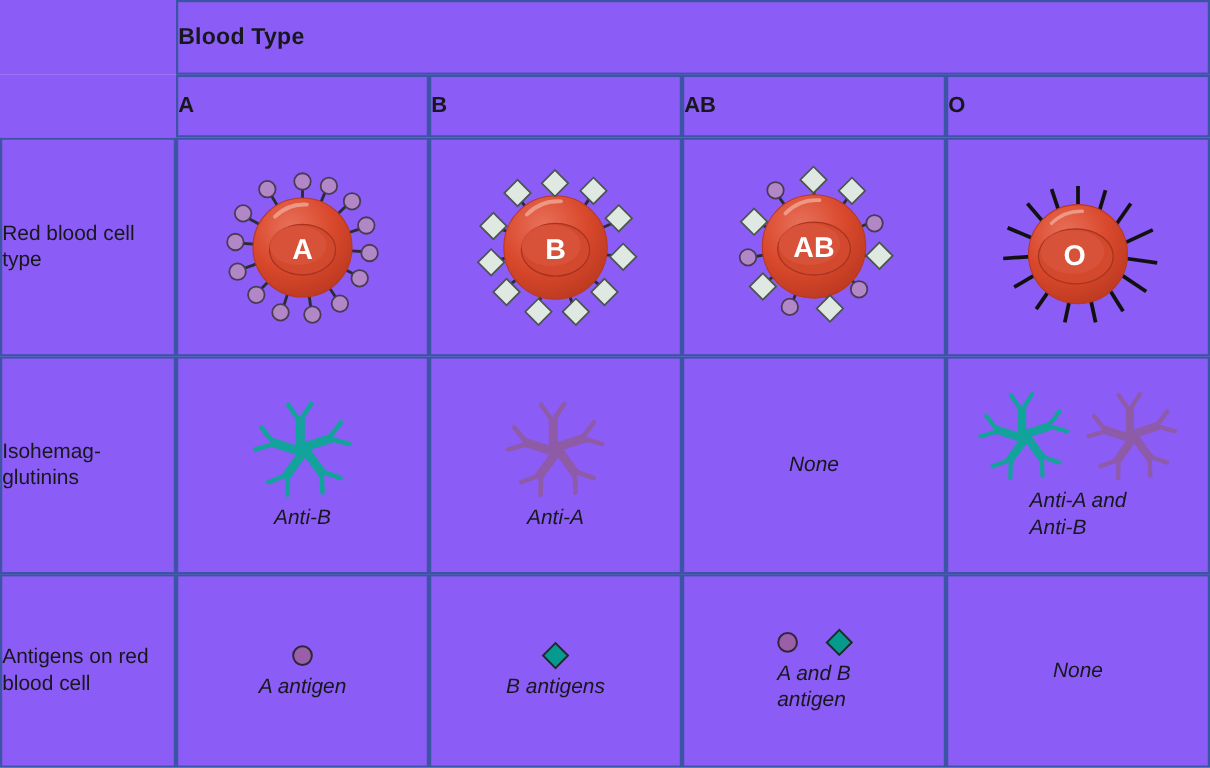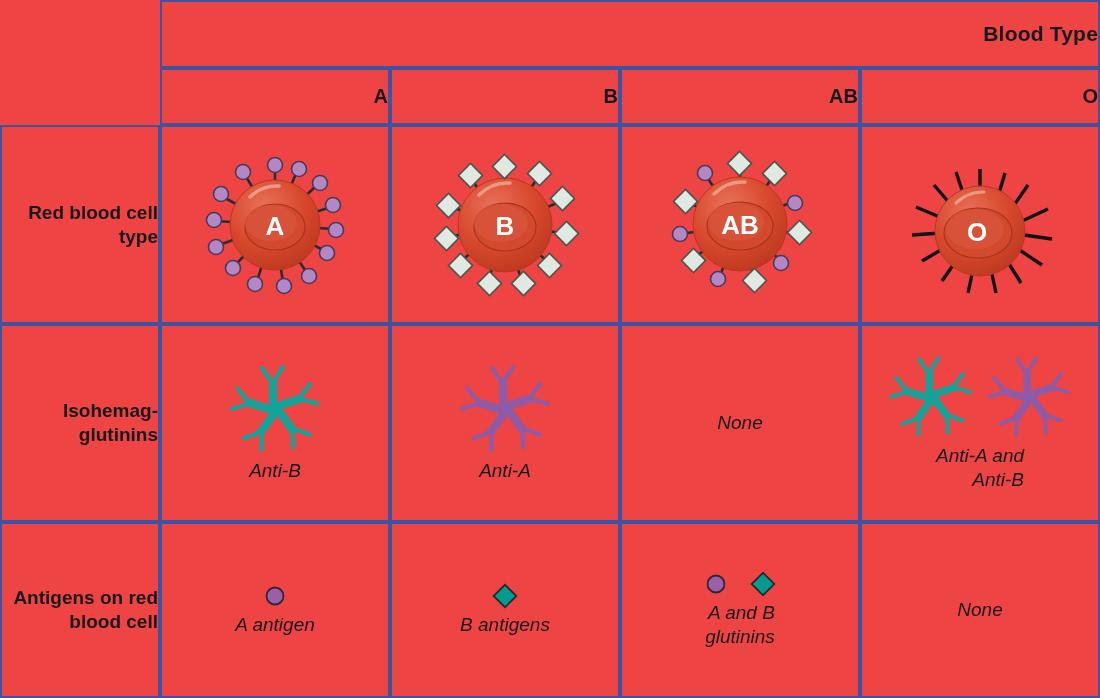--- a/index.html
+++ b/index.html
@@ -14,22 +14,22 @@
   table.bt{
     border-collapse:separate;
     border-spacing:0;
     table-layout:fixed;
     width:1100px;
     height:698px;
   }
   table.bt td{
     padding:0;
     vertical-align:middle;
-    text-align:right;
-    background:#ef4444;
+    text-align:left;
+    background:#8b5cf6;
   }
 
   
   col.c-label{width:160px;}
   col.c-a{width:230px;}
   col.c-b{width:230px;}
   col.c-ab{width:240px;}
   col.c-o{width:240px;}
 
   
@@ -46,21 +46,21 @@
     font-size:21px;
     letter-spacing:.2px;
   }
   .col-head{
     font-size:20px;
   }
 
   .rowlabel{
     font-size:19px;
     line-height:1.25;
-    font-weight:bold;
+    font-weight:normal;
     color:#17181c;
     padding:4px 6px;
   }
 
   .cellwrap{
     display:flex;
     flex-direction:column;
     align-items:center;
     justify-content:center;
     height:100%;
@@ -496,21 +496,21 @@
         <div class="cellwrap">
           <div class="antigen-icons">
             <svg width="24" height="24" viewBox="0 0 24 24" aria-hidden="true">
               <circle cx="12" cy="12" r="8.5" fill="#9a5fa8" stroke="#2f2736" stroke-width="1.8"></circle>
             </svg>
             <svg width="26" height="26" viewBox="0 0 26 26" aria-hidden="true">
               <rect x="5" y="5" width="16" height="16" transform="rotate(45 13 13)" fill="#069a8e" stroke="#1d2b2a" stroke-width="1.8"></rect>
             </svg>
           </div>
           <div class="captiontxt">A and B
-glutinins</div>
+antigen</div>
         </div>
       </td>
 
       <td class="bd">
         <div class="cellwrap">
           <div class="captiontxt" style="margin-top:0;">None</div>
         </div>
       </td>
     </tr>
   </tbody>

